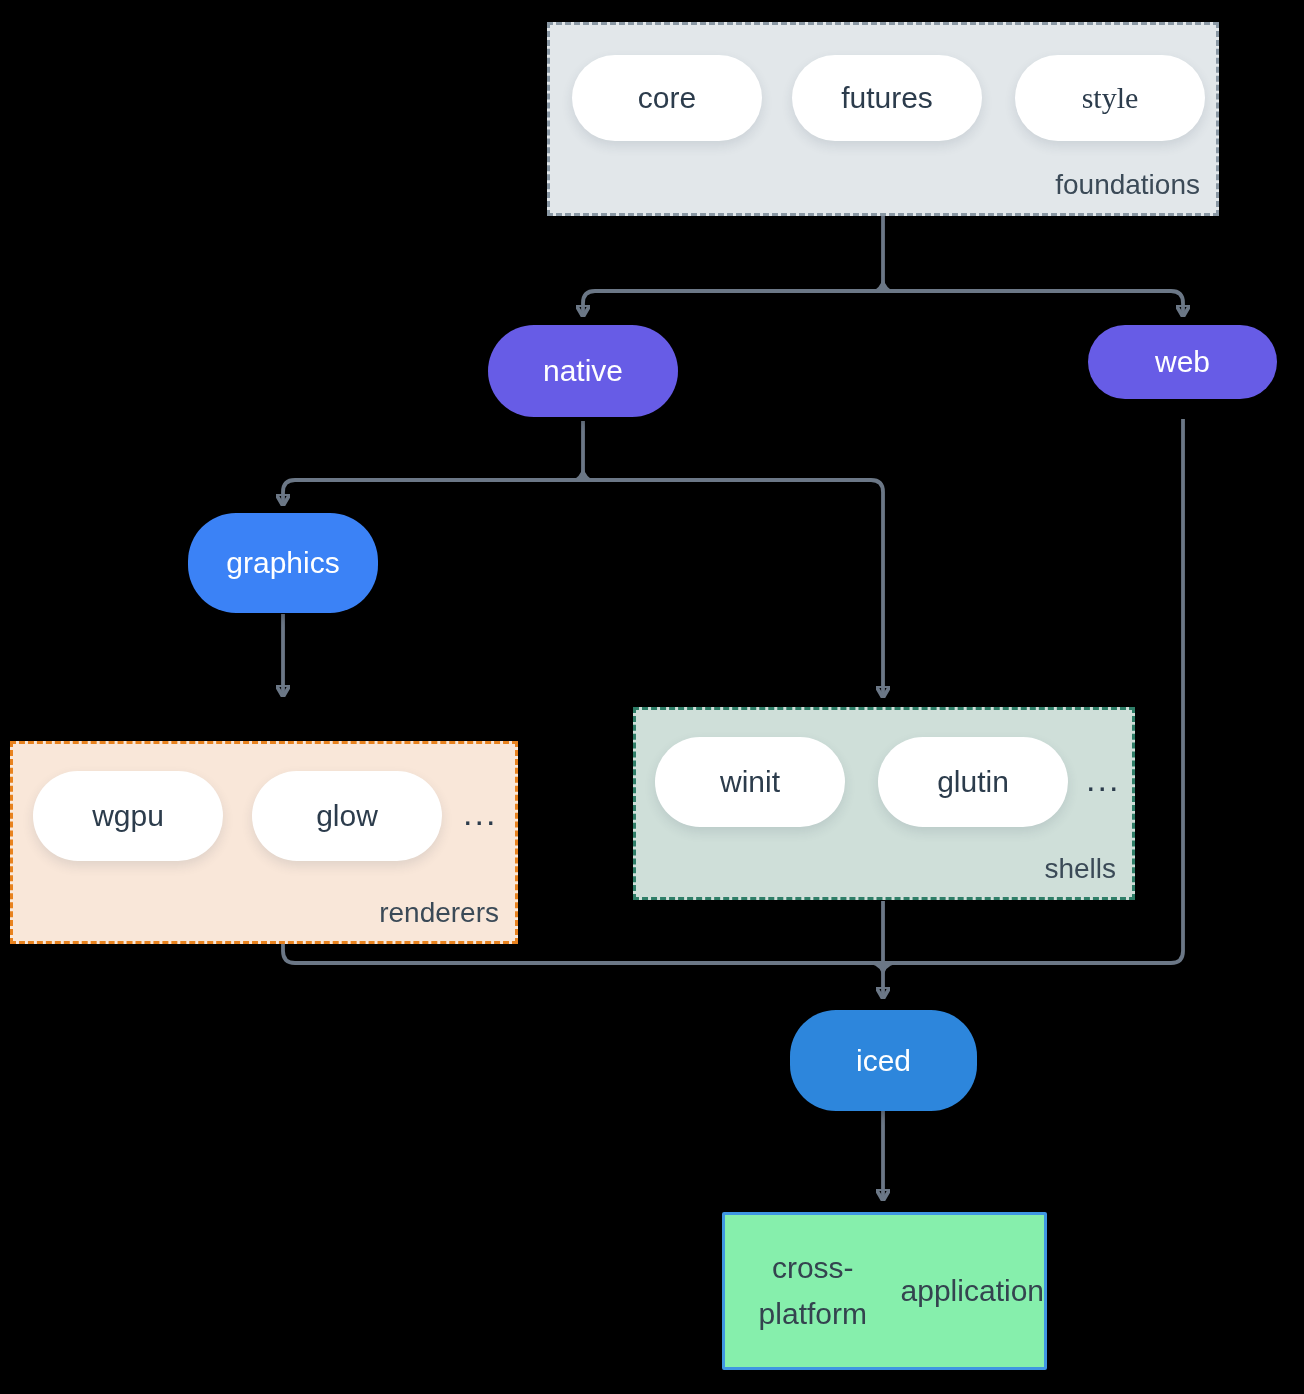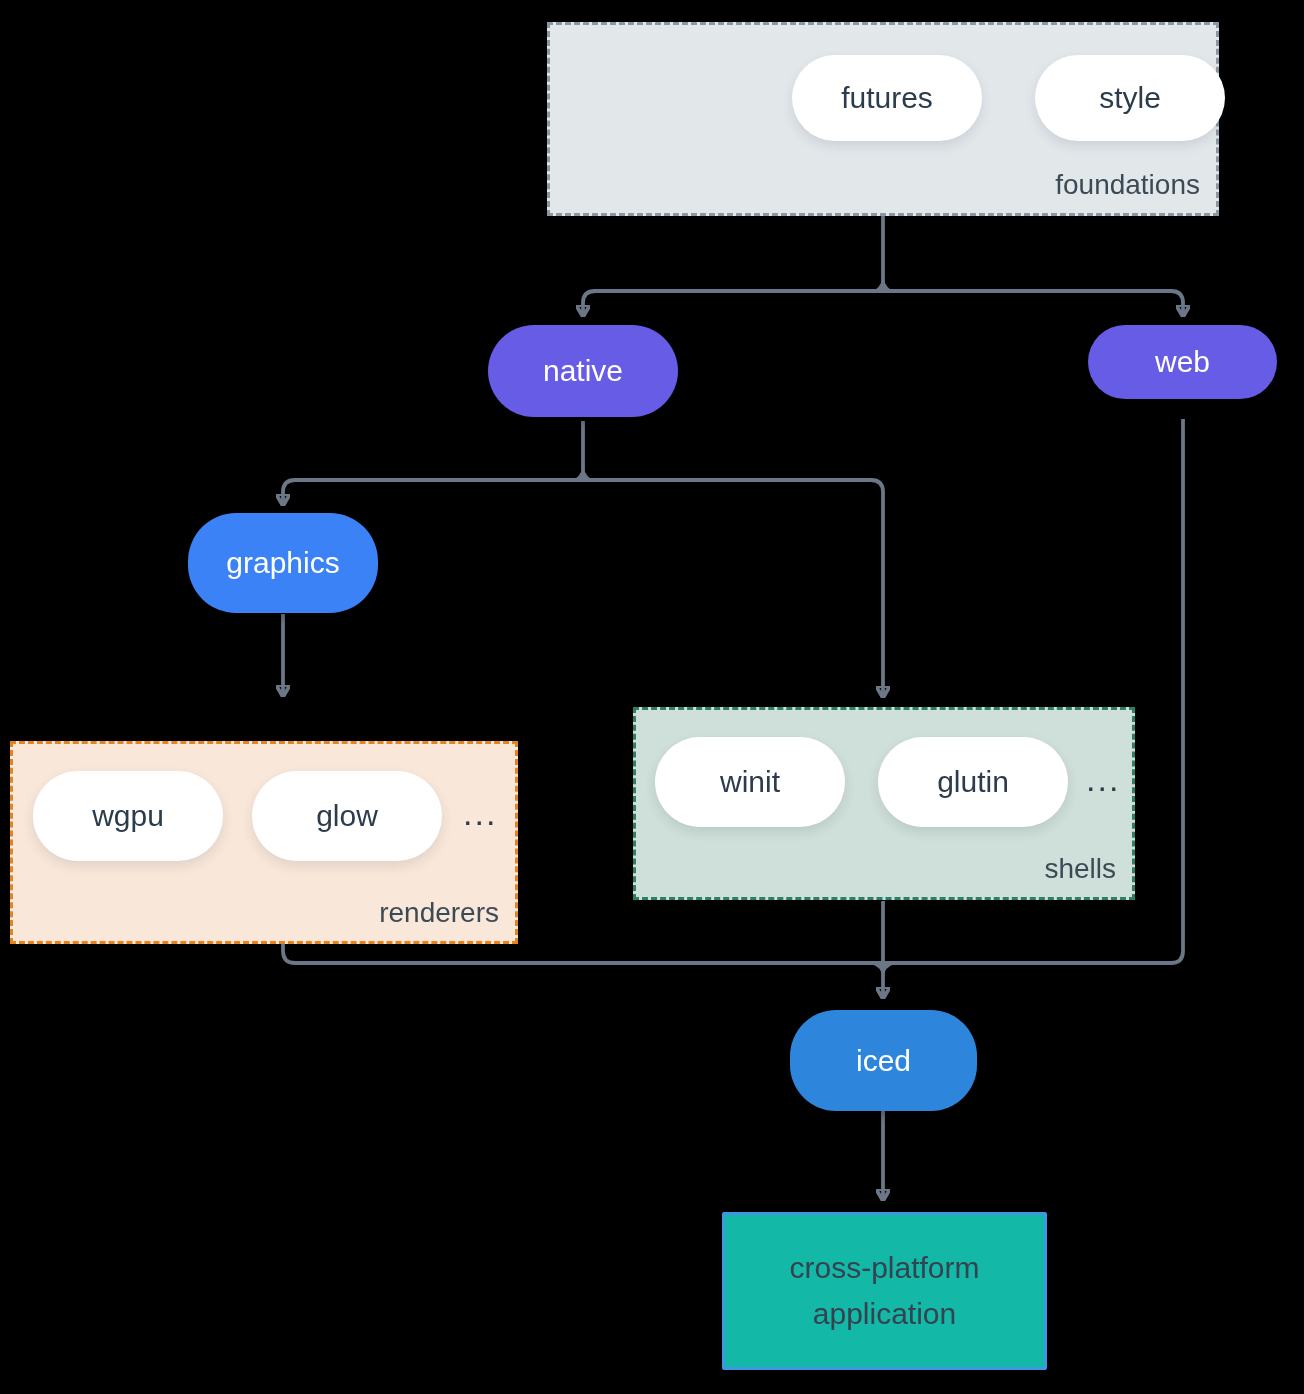--- a/index.html
+++ b/index.html
@@ -16,39 +16,39 @@
   .group-renderers{left:10px;top:707px;width:508px;height:203px;background:#F9E7D9;border:3px dashed #E8821E;margin-top:34px;}
   .group-shells{left:633px;top:707px;width:502px;height:193px;background:#CFDFD9;border:3px dashed #2F7E68;}
   .group-label{position:absolute;right:16px;bottom:12px;font-size:28px;color:#3B4A57;}
 
   .pill{
     position:absolute;background:#ffffff;border-radius:45px;
     display:flex;align-items:center;justify-content:center;
     font-size:30px;color:#2C3C4C;box-shadow:0 5px 12px rgba(40,60,80,0.12);
   }
   .group-foundations .pill{width:190px;height:86px;top:30px;}
-  .p-core{left:22px;} .p-futures{left:242px;} .p-style{left:485px;}
+  .p-core{left:22px;} .p-futures{left:242px;} .p-style{left:465px;font-family:Liberation Serif, serif;}
   .group-renderers .pill,.group-shells .pill{width:190px;height:90px;top:27px;}
   .p-wgpu{left:20px;} .p-glow{left:239px;}
   .p-winit{left:19px;} .p-glutin{left:242px;}
   .ellipsis{position:absolute;left:450px;top:50px;font-size:34px;color:#2C3C4C;letter-spacing:2px;}
 
   .node{
     position:absolute;display:flex;align-items:center;justify-content:center;
     font-size:30px;color:#ffffff;border-radius:46px;box-shadow:0 4px 10px rgba(0,0,0,0.25);
   }
   .node-native{left:488px;top:325px;width:190px;height:92px;background:#675CE6;}
   .node-web{left:1088px;top:325px;width:189px;height:74px;background:#675CE6;}
   .node-graphics{left:188px;top:513px;width:190px;height:100px;background:#3b82f6;border-radius:48px;}
   .node-iced{left:790px;top:1010px;width:187px;height:101px;background:#2D86DC;}
 
   .node-app{
     position:absolute;left:722px;top:1212px;width:325px;height:158px;box-sizing:border-box;
-    background:#14b8a6;border:3px solid #3F96E2;border-radius:2px;
-    display:flex;flex-direction:column;align-items:center;justify-content:center;
+    background:#86efac;border:3px solid #3F96E2;border-radius:2px;
+    display:flex;align-items:center;justify-content:center;
     font-size:30px;line-height:1.55;color:#34434F;text-align:center;box-shadow:none;
   }
 </style>
 </head>
 <body>
 
 <div class="canvas">
 
   <svg class="wires" viewBox="0 0 1304 1394">
     <defs>
@@ -69,20 +69,21 @@
 
     <path d="M283 901 V951 Q283 963 295 963 H883"></path>
     <path d="M1183 419 V951 Q1183 963 1171 963 H883"></path>
     <path class="flare" d="M871 964 Q881 966 883 978 Q885 966 895 964 Z"></path>
     <path d="M883 901 V998" marker-end="url(#arrow)"></path>
 
     <path d="M883 1104 V1200" marker-end="url(#arrow)"></path>
   </svg>
 
   <div class="group group-foundations">
+    <div class="pill p-core">core</div>
     <div class="pill p-futures">futures</div>
     <div class="pill p-style">style</div>
     <div class="group-label">foundations</div>
   </div>
 
   <div class="node node-native">native</div>
   <div class="node node-web">web</div>
   <div class="node node-graphics">graphics</div>
 
   <div class="group group-renderers">

